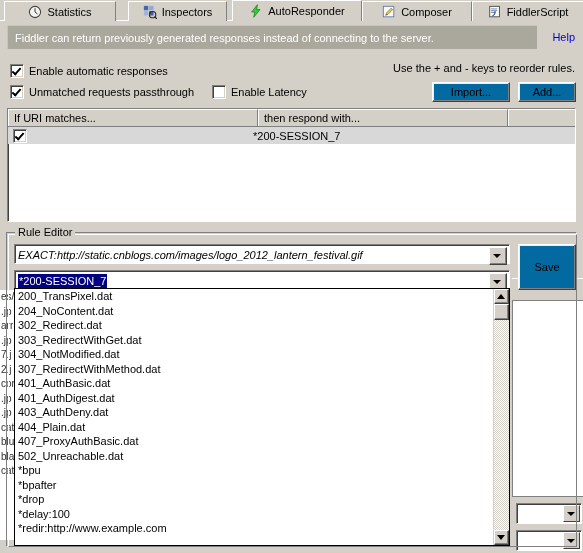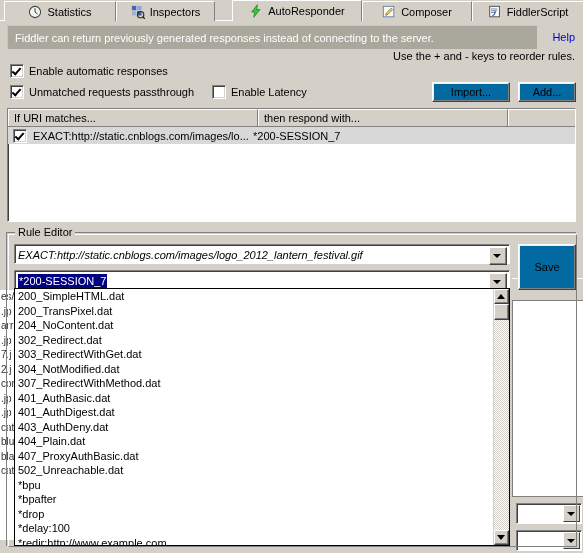--- a/index.html
+++ b/index.html
@@ -171,21 +171,21 @@
     content: "";
     position: absolute;
     left: 3px; top: 1px;
     width: 3px; height: 7px;
     border: solid #000000;
     border-width: 0 2px 2px 0;
     transform: rotate(42deg);
   }
   .hint-text {
     position: absolute;
-    right: 8px; top: 50px;
+    right: 8px; top: 62px;
     font-size: 11px;
     color: #000000;
   }
 
   
   .btn {
     position: absolute;
     box-sizing: border-box;
     background: #0369a1;
     border: 1px solid #ffffff;
@@ -442,21 +442,21 @@
     <div class="tabbar-underline"></div>
 
     <div class="tab" style="left:4px; width:112px;">
       <svg class="tab-icon" viewBox="0 0 16 16">
         <circle cx="8" cy="8" r="6.4" fill="#f4f4f0" stroke="#404040" stroke-width="1.2"></circle>
         <path d="M8 4.2V8l2.6 2.1" stroke="#303030" stroke-width="1.1" fill="none" stroke-linecap="round"></path>
       </svg>
       <span>Statistics</span>
     </div>
 
-    <div class="tab" style="left:116px; width:99px;text-align:right;">
+    <div class="tab" style="left:128px; width:99px;text-align:right;">
       <svg class="tab-icon" viewBox="0 0 16 16">
         <rect x="1" y="1" width="5" height="5" fill="#4169b0"></rect>
         <rect x="7" y="1" width="5" height="5" fill="#8fa8d8"></rect>
         <rect x="1" y="7" width="5" height="5" fill="#9fb4dd"></rect>
         <rect x="7" y="7" width="5" height="5" fill="#3a5ea8"></rect>
         <circle cx="11" cy="11" r="3.6" fill="none" stroke="#2a2a2a" stroke-width="1.3"></circle>
         <path d="M13.6 13.6L15.4 15.4" stroke="#2a2a2a" stroke-width="1.5" stroke-linecap="round"></path>
       </svg>
       <span>Inspectors</span>
     </div>
@@ -514,21 +514,20 @@
 
   <div class="ruleslist">
     <div class="rl-header">
       <div class="rl-h" style="width:250px;">If URI matches...</div>
       <div class="rl-h" style="width:250px;">then respond with...</div>
       <div class="rl-h" style="flex:1; border-right:none;"></div>
     </div>
     <div class="rl-row">
       <span class="cell-uri">
         <span class="chkbox checked"></span>
-        <span>EXACT:http://static.cnblogs.com/images/lo...</span>
       </span>
       <span class="cell-resp">*200-SESSION_7</span>
     </div>
   </div>
 
   <div class="groupbox">
     <div class="groupbox-inner"></div>
   </div>
   <div class="groupbox-title">Rule Editor</div>
 
@@ -539,21 +538,20 @@
 
   <div class="combo" style="left:14px; top:270px; width:496px; height:20px;">
     <span class="txt sel">*200-SESSION_7</span>
     <span class="drop"></span>
   </div>
 
   <div class="btn" style="left:518px; top:244px; width:58px; height:46px;">Save</div>
 
   <div class="droplist">
     <div class="droplist-items" id="droplist-items">
-        <div class="dl-item">200_SimpleHTML.dat</div>
         <div class="dl-item">200_TransPixel.dat</div>
         <div class="dl-item">204_NoContent.dat</div>
         <div class="dl-item">302_Redirect.dat</div>
         <div class="dl-item">303_RedirectWithGet.dat</div>
         <div class="dl-item">304_NotModified.dat</div>
         <div class="dl-item">307_RedirectWithMethod.dat</div>
         <div class="dl-item">401_AuthBasic.dat</div>
         <div class="dl-item">401_AuthDigest.dat</div>
         <div class="dl-item">403_AuthDeny.dat</div>
         <div class="dl-item">404_Plain.dat</div>

